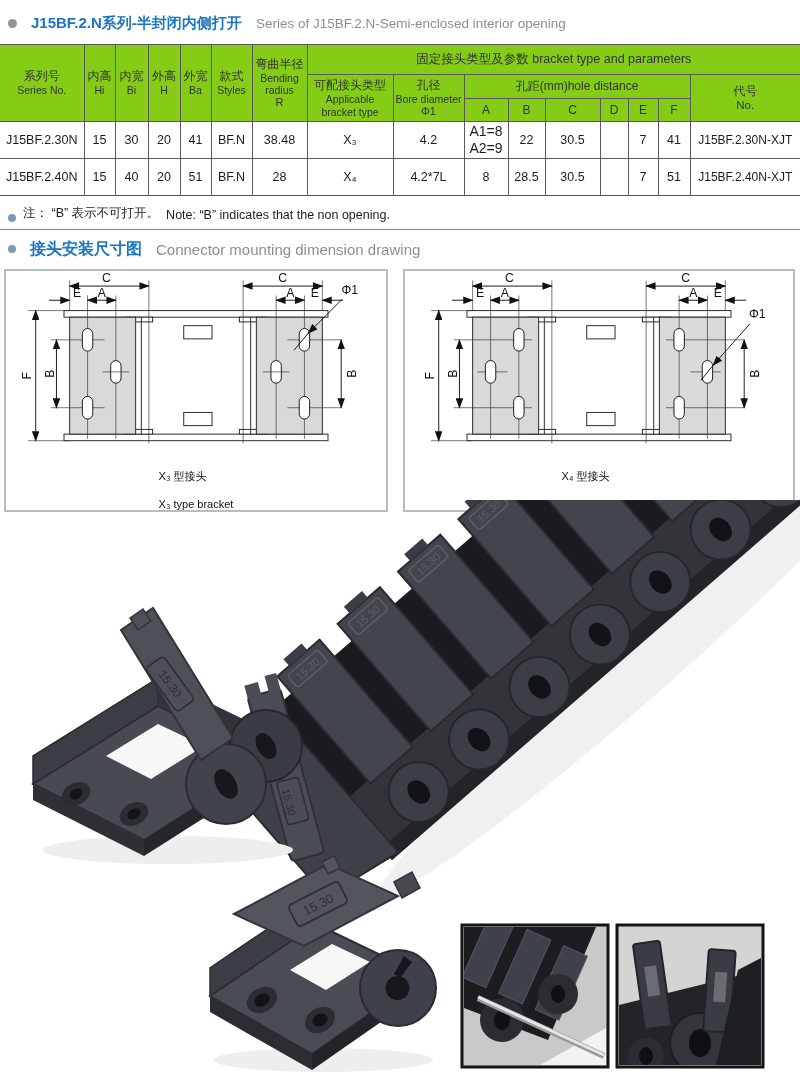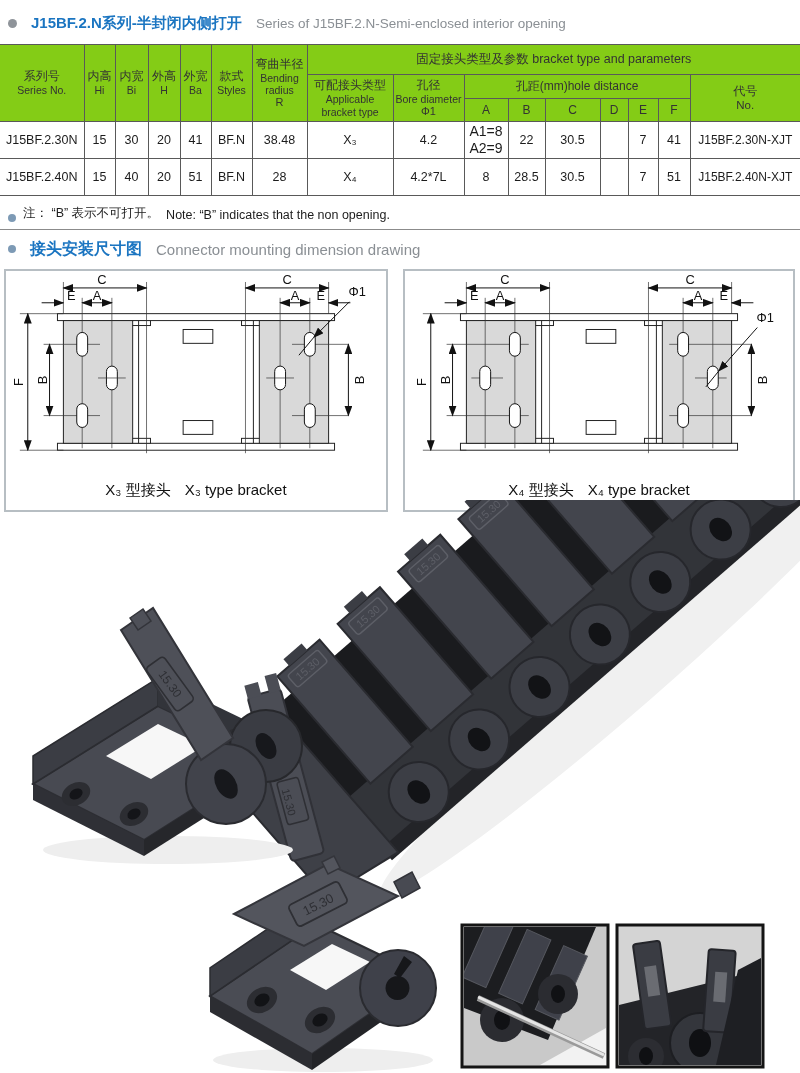--- a/index.html
+++ b/index.html
@@ -25,21 +25,21 @@
   td.val .ln2{display:block;font-size:14px;line-height:1.25;}
   
   .noterow{display:flex;align-items:flex-end;gap:7px;padding:8px 10px 0 8px;height:18px;}
   .note-txt{font-size:12.5px;color:#1c1c1c;}
   .rule{border:0;border-top:1px solid #8b8b8b;margin:7px 0 0 0;}
   
   .panels{display:flex;gap:15px;margin:7px 0 0 4px;}
   .panel{width:384px;height:243px;border:2px solid #b7bec3;background:#fff;box-sizing:border-box;
          display:flex;flex-direction:column;align-items:center;}
   .panel svg{display:block;}
-  .caption{font-size:15px;color:#111;margin-top:0px;display:flex;gap:14px;}
+  .caption{font-size:11px;color:#111;margin-top:0px;display:flex;gap:14px;flex-direction:column;}
   
   .photos{position:absolute;left:0;top:500px;width:800px;height:573px;}
 </style>
 </head>
 <body>
 
 <div class="page">
 
   <div class="titlerow">
     <span class="bullet"></span>

